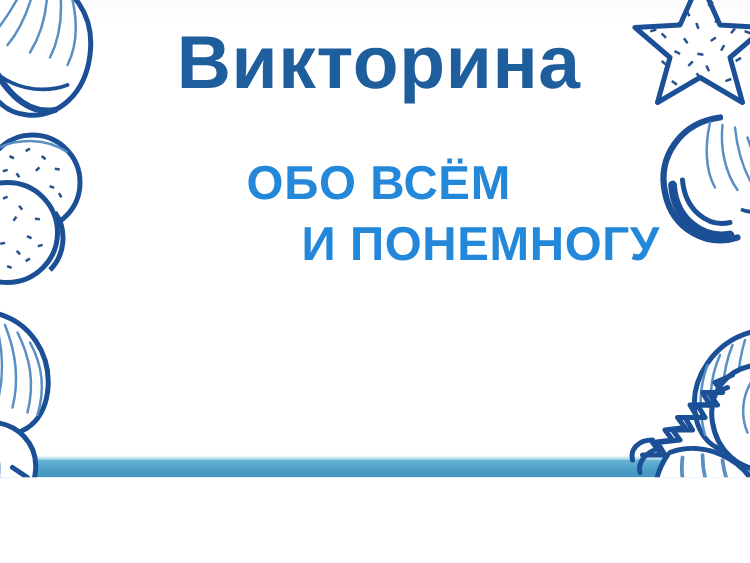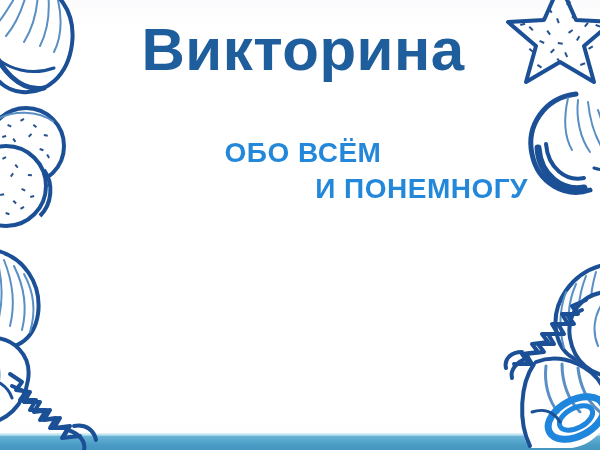--- a/index.html
+++ b/index.html
@@ -3,21 +3,21 @@
 <meta charset="utf-8">
 <style>
   html, body {
     margin: 0;
     padding: 0;
     background: #ffffff;
   }
   #slide {
     position: relative;
     width: 600px;
-    height: 450px;
+    height: 382px;
     overflow: hidden;
     background: #ffffff;
     font-family: "Liberation Sans", sans-serif;
   }
 
   
   .page-wash {
     position: absolute;
     inset: 0;
     background:
@@ -56,22 +56,22 @@
   }
   .main-title {
     font-size: 60px;
     font-weight: bold;
     color: #1f5e9c;
     letter-spacing: 0.5px;
     line-height: 1.12;
     white-space: nowrap;
   }
   .subtitle {
-    margin-top: 52px;
-    font-size: 28px;
+    margin-top: 40px;
+    font-size: 38px;
     font-weight: bold;
     color: #2488da;
     line-height: 1.28;
     letter-spacing: 0.5px;
   }
   .subtitle .line-2 { display: block; text-align: right; }
 
   
   .ornament {
     position: absolute;

